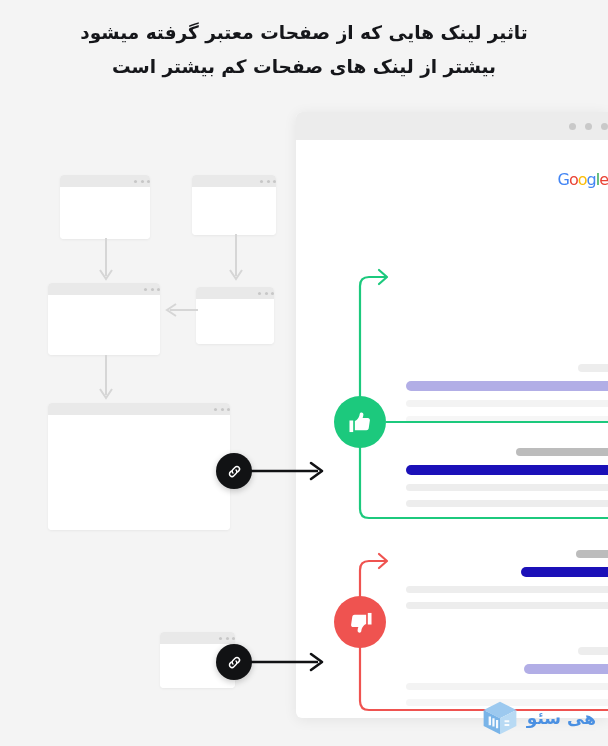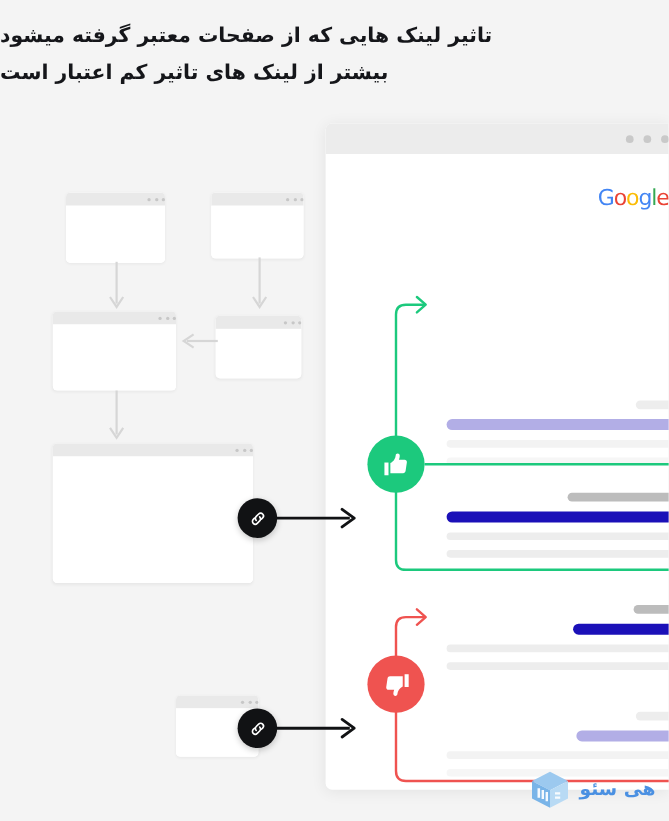--- a/index.html
+++ b/index.html
@@ -7,21 +7,21 @@
     width:608px;height:746px;
     background:#f4f4f4;
     font-family:"DejaVu Sans","Liberation Sans",sans-serif;
     overflow:hidden;position:relative;
   }
   .stage{position:absolute;inset:0;width:608px;height:746px;}
 
   
   .headline{
     position:absolute;left:0;top:16px;width:608px;
-    text-align:left;color:#15161a;
+    text-align:center;color:#15161a;
     font-size:18.5px;font-weight:700;line-height:34px;
     letter-spacing:0px;direction:rtl;
   }
   .headline .ln{display:block;white-space:nowrap;}
 
   
   .wf{position:absolute;background:#ffffff;border-radius:4px;
       box-shadow:0 1px 3px rgba(0,0,0,.055);overflow:hidden;}
   .wf .bar{height:12px;background:#e9e9e9;display:flex;align-items:center;
            gap:3.5px;padding-left:6px;}
@@ -39,21 +39,21 @@
     box-shadow:0 2px 14px rgba(0,0,0,.07);overflow:hidden;
   }
   .panel .chrome{
     height:28px;background:#ececec;display:flex;align-items:center;
     gap:9px;padding-left:14px;
   }
   .panel .chrome i{display:block;width:7px;height:7px;border-radius:50%;
                    background:#c9c9c9;}
   .searchrow{height:78px;display:flex;align-items:center;padding-left:22px;gap:18px;}
   .glogo{font-family:"DejaVu Sans","Liberation Sans",sans-serif;
-         font-size:20px;font-weight:500;letter-spacing:-1px;direction:ltr;}
+         font-size:16px;font-weight:500;letter-spacing:-1px;direction:ltr;}
   .glogo span:nth-child(1){color:#4285F4;}
   .glogo span:nth-child(2){color:#EA4335;}
   .glogo span:nth-child(3){color:#FBBC05;}
   .glogo span:nth-child(4){color:#4285F4;}
   .glogo span:nth-child(5){color:#34A853;}
   .glogo span:nth-child(6){color:#EA4335;}
   .sbox{
     flex:1;height:32px;border:1px solid #dfe1e5;border-radius:17px;
     display:flex;align-items:center;padding-left:18px;direction:ltr;
     background:#fff;
@@ -81,21 +81,21 @@
   .brand .cube{width:40px;height:40px;}
   svg{display:block;overflow:visible;}
 </style>
 </head>
 <body>
 
 <div class="stage">
 
   <div class="headline">
     <span class="ln">تاثیر لینک هایی که از صفحات معتبر گرفته میشود</span>
-    <span class="ln">بیشتر از لینک های تاثیر کم اعتبار است</span>
+    <span class="ln">بیشتر از لینک های صفحات کم بیشتر است</span>
   </div>
 
   <div class="wf" style="left:60px;top:175px;width:90px;height:64px;">
     <div class="bar">
         <i></i>
         <i></i>
         <i></i>
       </div>
     <div class="body" style="height:52px;"></div>
   </div>

